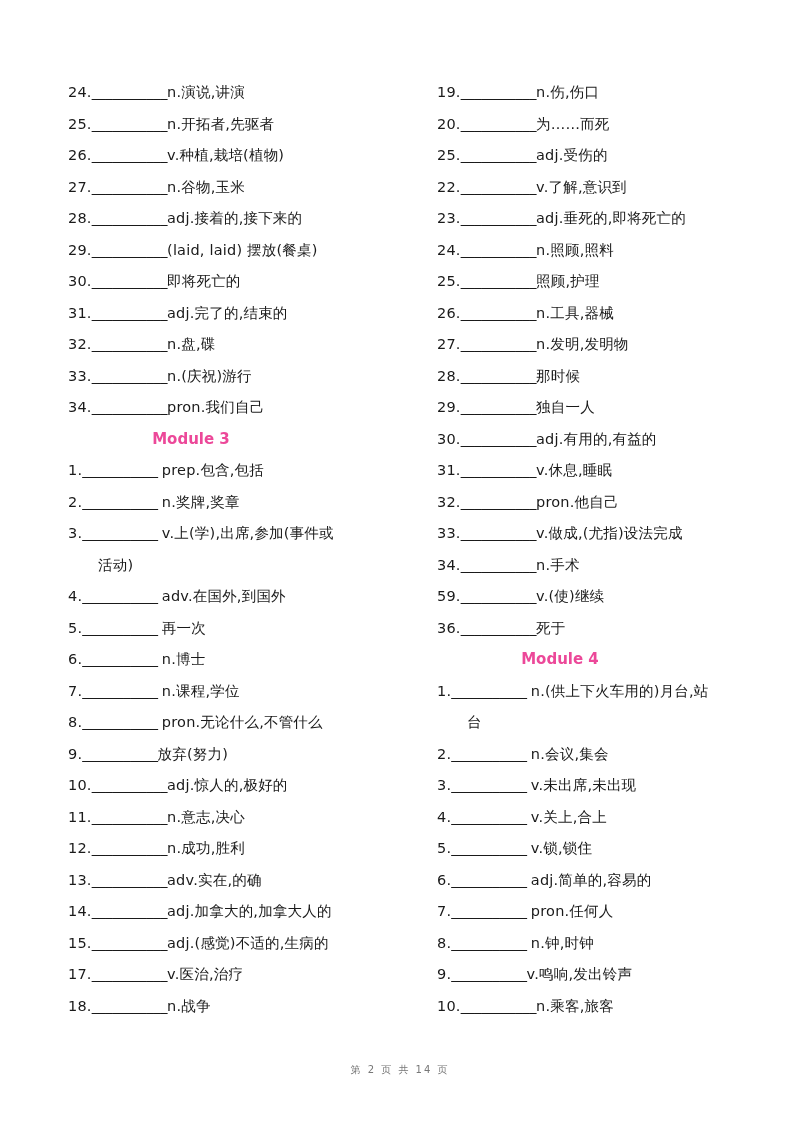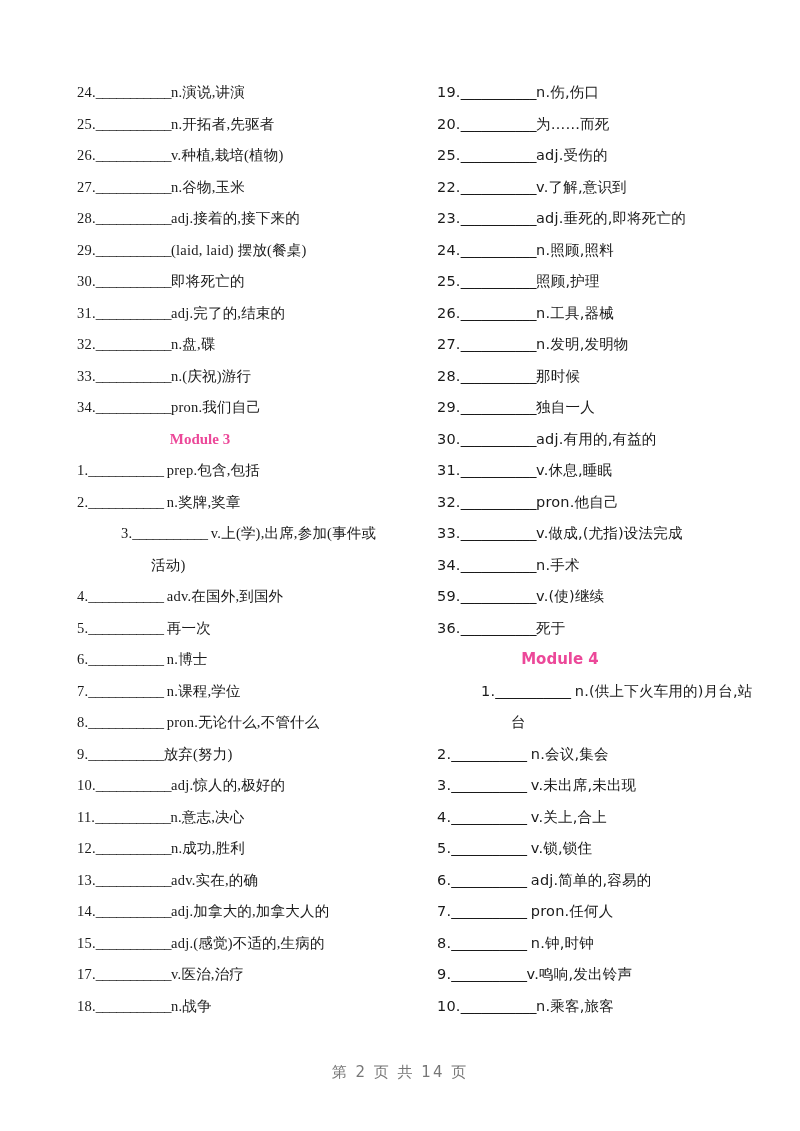--- a/index.html
+++ b/index.html
@@ -3,38 +3,38 @@
 <meta charset="utf-8">
 <style>
   html, body { margin:0; padding:0; background:#ffffff; }
   body {
     width:800px; height:1131px; position:relative; overflow:hidden;
     font-family: "DejaVu Sans", "Liberation Sans", sans-serif;
     color:#1a1a1a;
   }
   .page { position:absolute; left:0; top:0; width:800px; height:1131px; }
   .col { position:absolute; top:77px; width:330px; }
-  .col.left { left:77px;font-family:Liberation Serif, serif; }
+  .col.left { left:68px; }
   .col.right { left:437px; }
   .row {
     height:31.5px; line-height:31.5px; font-size:14.5px; white-space:nowrap;
     letter-spacing:0.2px;
   }
-  .row.wrap { white-space:normal; height:auto;margin-left:44px; }
+  .row.wrap { white-space:normal; height:auto; }
   .row .num { display:inline; }
   .row .blank { display:inline; letter-spacing:-0.4px; }
   .row .def { display:inline; }
   .row .cont { display:block; padding-left:30px; height:31.5px; line-height:31.5px; }
   .module {
     height:31.5px; line-height:31.5px; text-align:center; font-weight:bold;
     color:#ec4899; font-size:15px; width:246px;
   }
   .footer {
     position:absolute; top:1063px; left:0; width:800px; text-align:center;
-    font-size:15px; color:#777777; letter-spacing:2px;
+    font-size:10px; color:#777777; letter-spacing:2px;
     font-family: "DejaVu Sans", sans-serif;
   }
 </style>
 </head>
 <body>
 
 <div class="page">
   <div class="col left" id="col-left">
       <div class="row">
         <div><span class="num">24.</span><span class="blank">___________</span><span class="def">n.演说,讲演</span></div>

